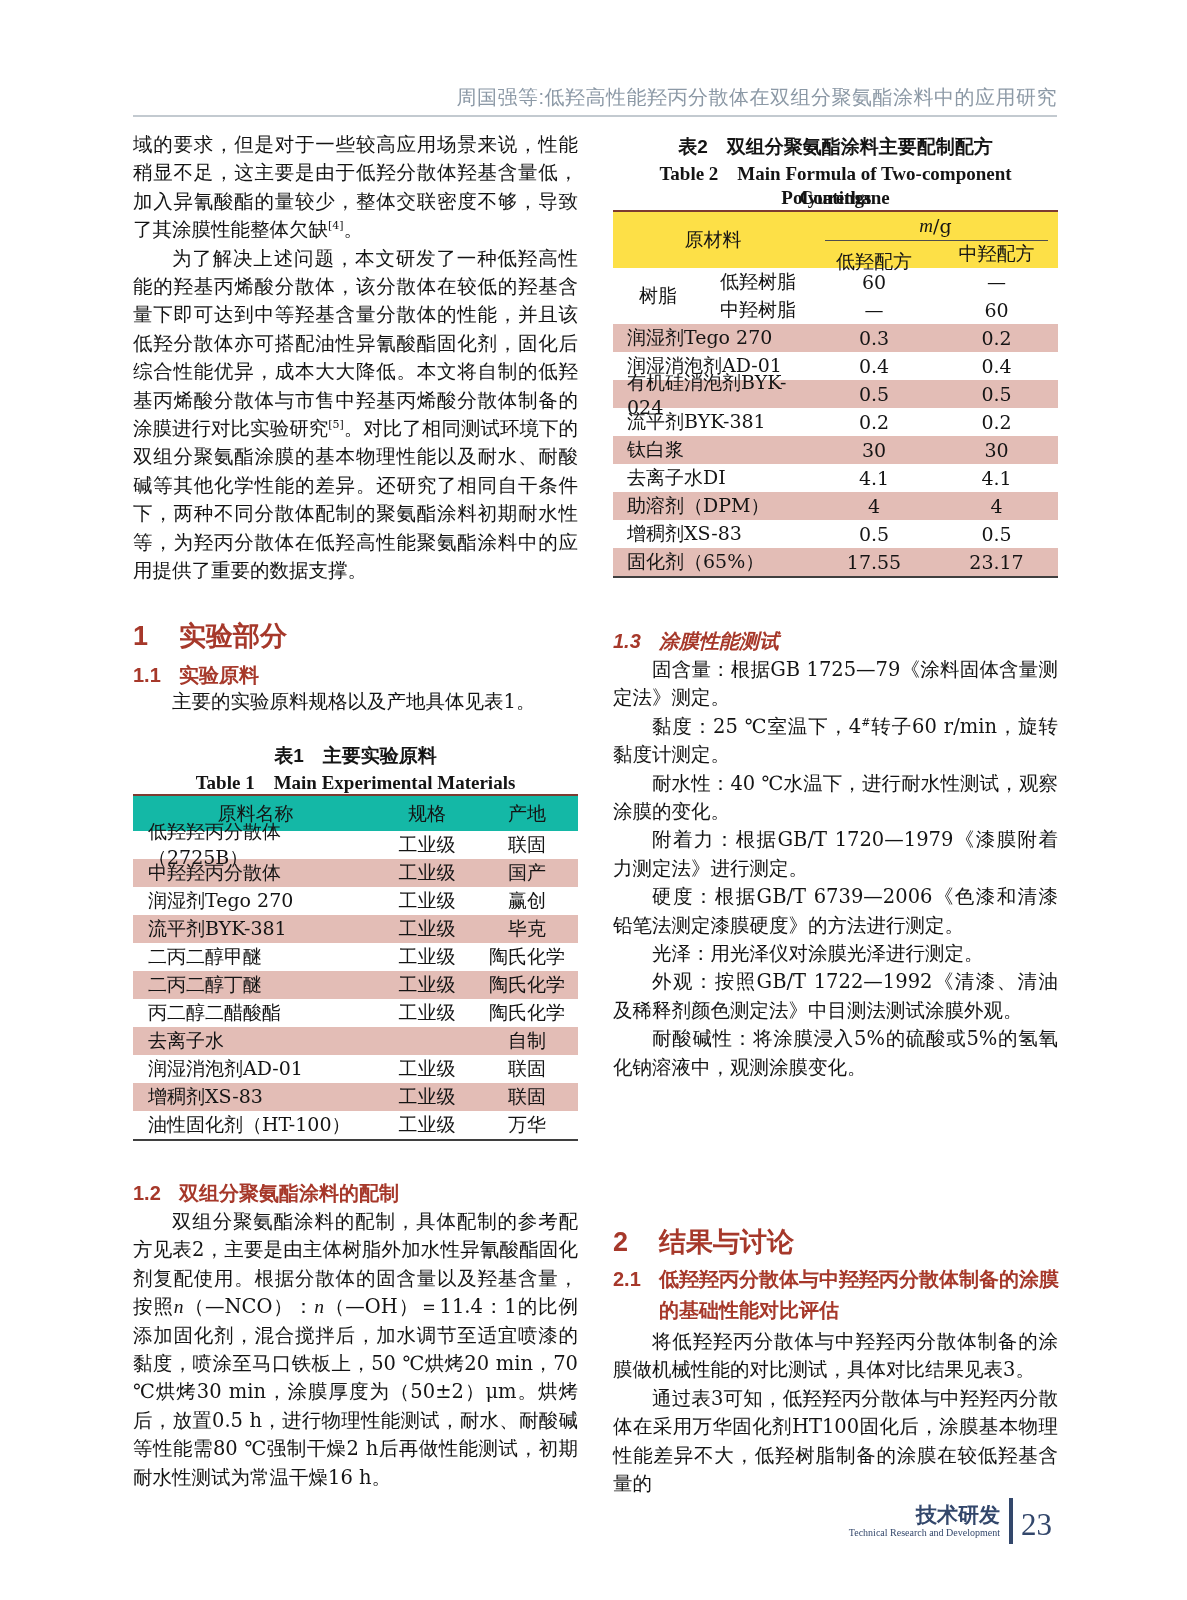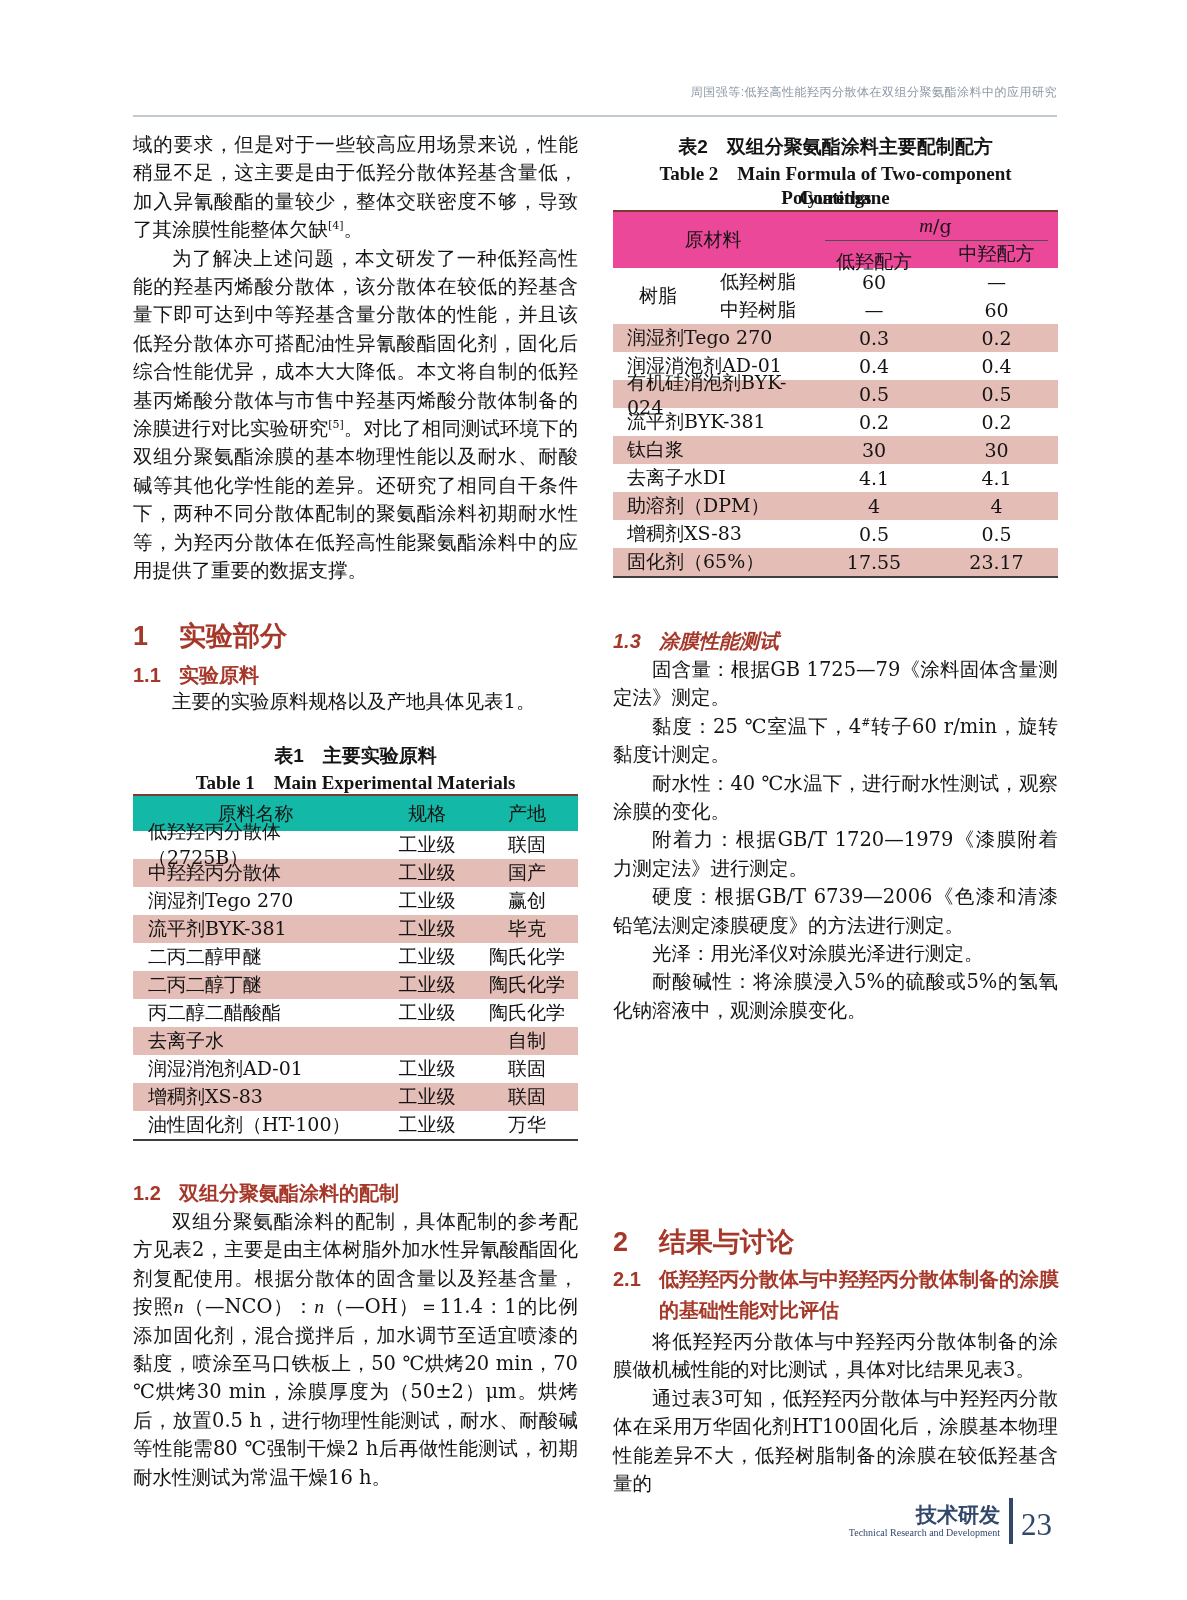--- a/index.html
+++ b/index.html
@@ -1,21 +1,21 @@
 <!DOCTYPE html>
 <html><head>
 <meta charset="utf-8">
 <style>
   html,body { margin:0; padding:0; background:#fff; }
   .page { position:relative; width:1187px; height:1600px; background:#ffffff; overflow:hidden;
           font-family:"DejaVu Serif", serif; color:#141414; }
 
   
   .running-header { position:absolute; top:84px; left:133px; width:924px; text-align:right;
-                    font-family:"Liberation Sans", sans-serif; font-size:12px; color:#8c99a6; letter-spacing:.5px; }
+                    font-family:"Liberation Sans", sans-serif; font-size:20px; color:#8c99a6; letter-spacing:.5px; }
   .header-rule { position:absolute; top:115px; left:133px; width:924px; height:2px; background:#c3cad0; }
 
   
   .tblock { position:absolute; width:445px; }
   .tblock p { margin:0; font-size:19.5px; line-height:28.4px; text-align:justify; text-indent:2em; }
   .tblock.first-flush p:first-child { text-indent:0; }
   sup.ref { font-size:11px; vertical-align:super; line-height:0; }
 
   
   .h-big { position:absolute; display:flex; align-items:baseline;
@@ -40,21 +40,21 @@
   .t-head { display:flex; height:35px; align-items:center; background:#14b8a6; }
   .t-row  { display:flex; height:28px; align-items:center; }
   .t-row.shade { background:#e3bdb6; }
   
   .t1-c1 { width:245px; box-sizing:border-box; }
   .t1-c2 { width:98px;  text-align:center; }
   .t1-c3 { width:102px; text-align:center; }
   .t-head .t1-c1 { text-align:center; }
   .t-row  .t1-c1 { text-align:left; padding-left:15px; }
   
-  .t2-head { position:relative; height:56px; background:#ec4899; }
+  .t2-head { position:relative; height:56px; background:#fde047; }
   .t2-matcell { position:absolute; left:0; top:0; width:200px; height:56px;
                 display:flex; align-items:center; justify-content:center; }
   .t2-unitcell { position:absolute; left:200px; top:0; width:245px; height:28px;
                  display:flex; align-items:center; justify-content:center; }
   .t2-unitrule { position:absolute; left:212px; right:10px; top:28px; height:1px; background:#4e4e4e; }
   .t2-sub1 { position:absolute; left:200px; top:28px; width:122px; height:43px;
              display:flex; align-items:center; justify-content:center; }
   .t2-sub2 { position:absolute; left:322px; top:28px; width:123px; height:28px;
              display:flex; align-items:center; justify-content:center; }
   
@@ -269,20 +269,21 @@
     <span class="ttl">涂膜性能测试</span>
   </div>
 
   <div class="tblock" style="left:613px; top:656px;">
       <p>固含量：根据GB 1725—79《涂料固体含量测定法》测定。</p>
       <p>黏度：25 ℃室温下，4<sup class="ref">#</sup>转子60 r/min，旋转黏度计测定。</p>
       <p>耐水性：40 ℃水温下，进行耐水性测试，观察涂膜的变化。</p>
       <p>附着力：根据GB/T 1720—1979《漆膜附着力测定法》进行测定。</p>
       <p>硬度：根据GB/T 6739—2006《色漆和清漆 铅笔法测定漆膜硬度》的方法进行测定。</p>
       <p>光泽：用光泽仪对涂膜光泽进行测定。</p>
+      <p>外观：按照GB/T 1722—1992《清漆、清油及稀释剂颜色测定法》中目测法测试涂膜外观。</p>
       <p>耐酸碱性：将涂膜浸入5%的硫酸或5%的氢氧化钠溶液中，观测涂膜变化。</p>
     </div>
 
   <div class="h-big" style="left:613px; top:1224px;">
     <span class="num">2</span>
     <span class="ttl">结果与讨论</span>
   </div>
 
   <div class="h-sub" id="h21" style="left:613px; top:1264px;">
     <span class="num">2.1</span>

